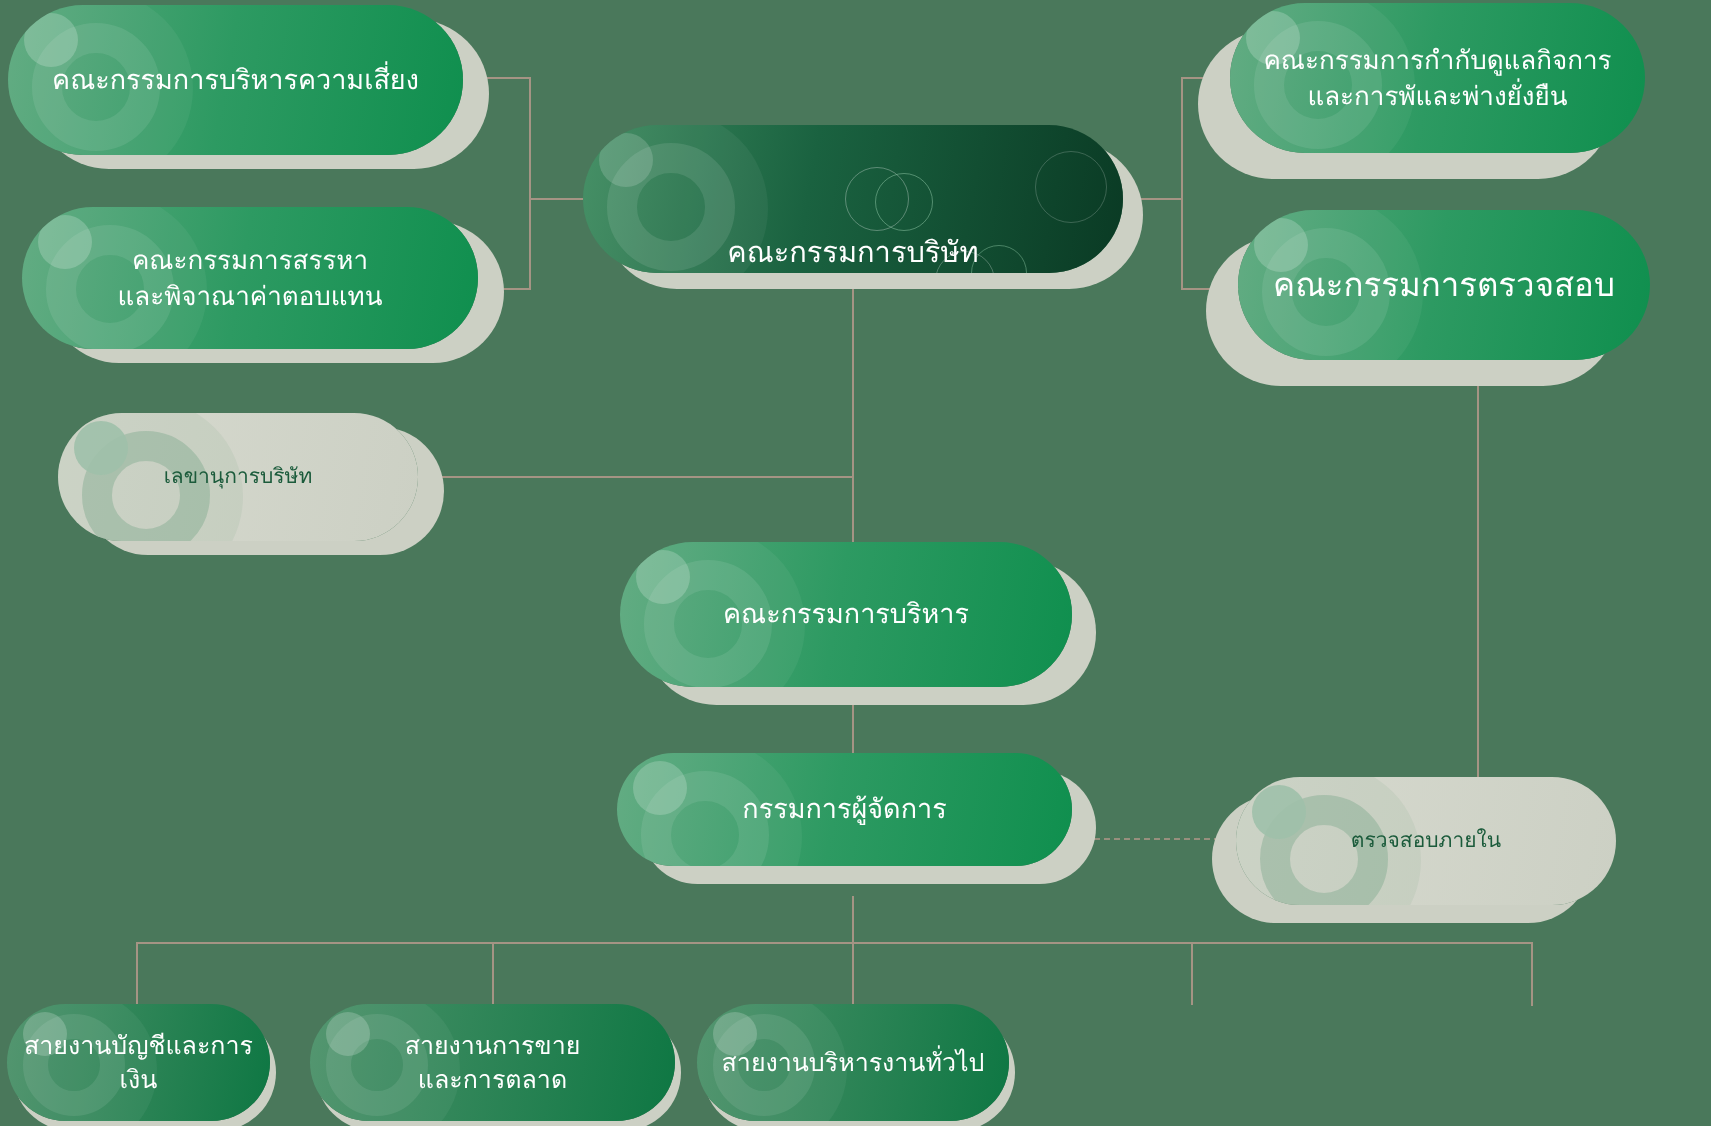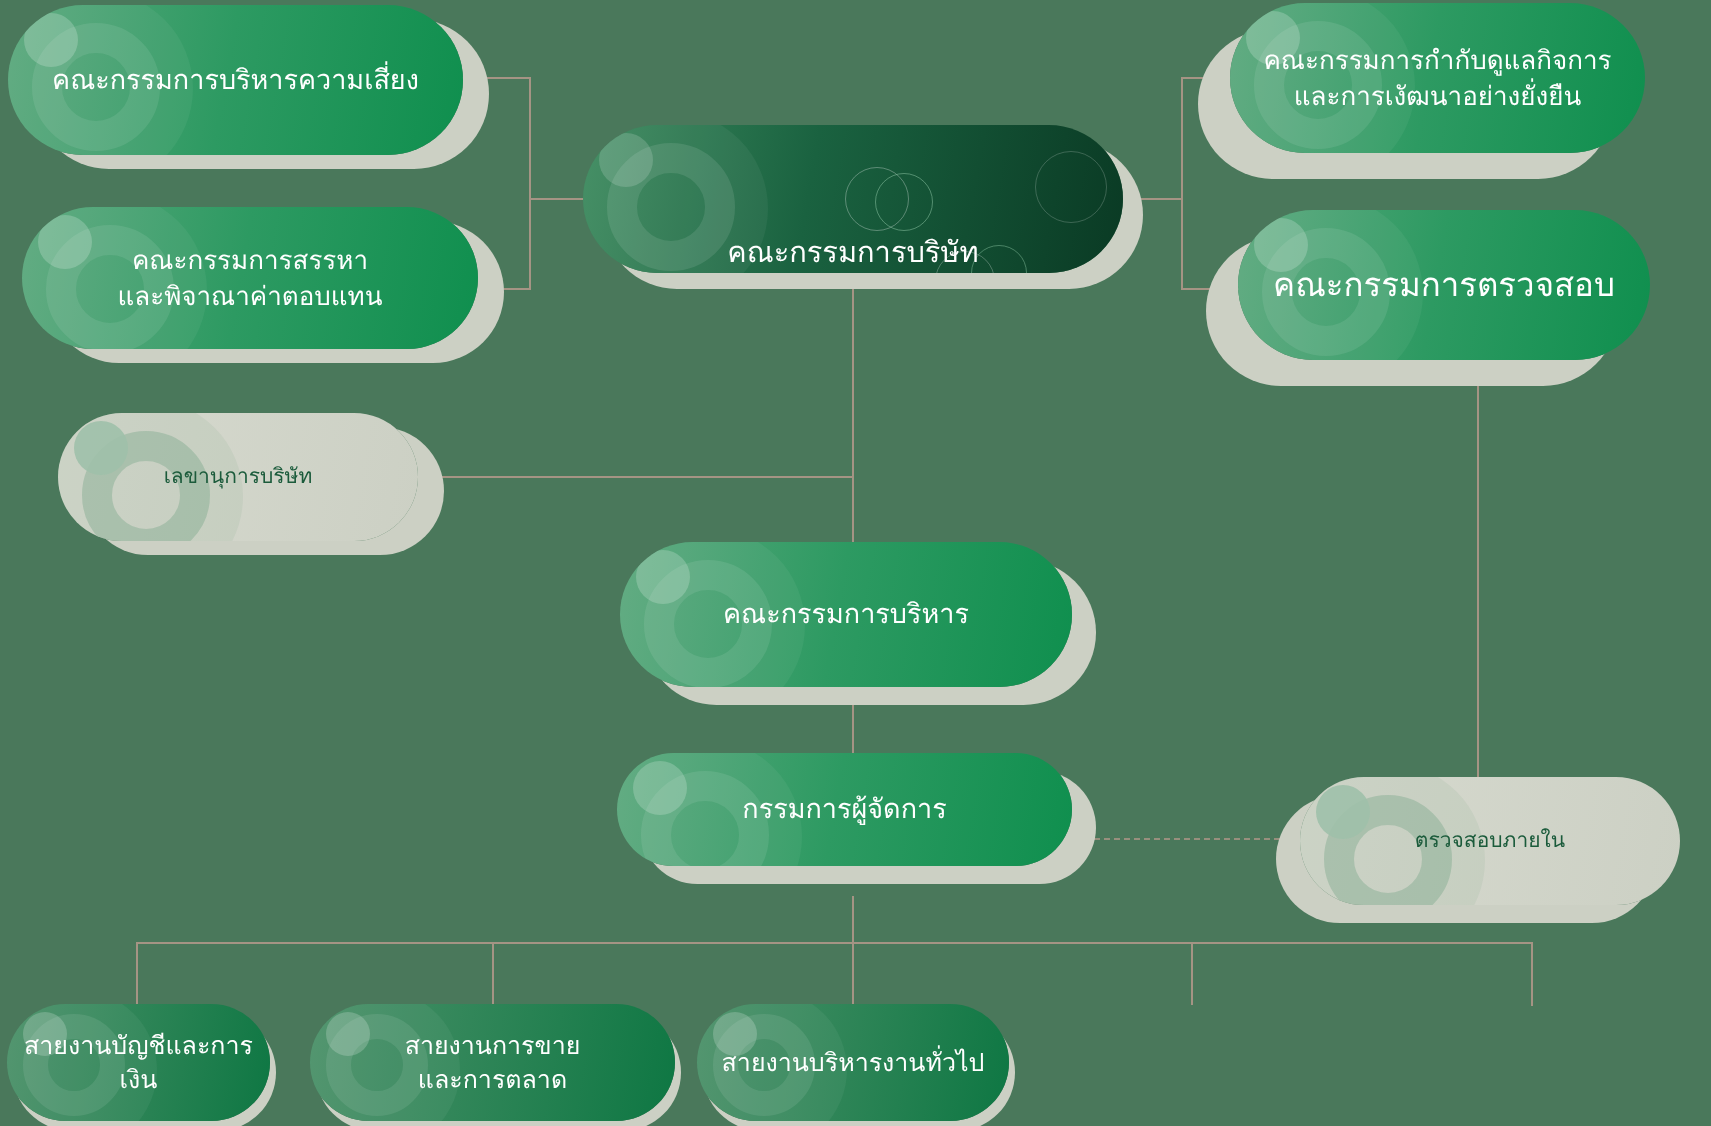--- a/index.html
+++ b/index.html
@@ -108,21 +108,21 @@
     <span class="deco c2"></span>
     <span class="deco c3"></span>
     <span class="deco c4"></span>
     <span class="deco c5"></span>
     <span class="label">คณะกรรมการบริษัท</span>
   </div>
 
   <div class="pill green sh-bl" style="left:1230px;top:3px;width:415px;height:150px;font-size:26px;">
     <span class="motif"><i class="m-halo"></i><i class="m-ring"></i><i class="m-dot"></i></span>
     <span class="label">คณะกรรมการกำกับดูแลกิจการ
-และการเงัฒนาอย่างยั่งยืน</span>
+และการพัและพ่างยั่งยืน</span>
   </div>
 
   <div class="pill green sh-bl" style="left:1238px;top:210px;width:412px;height:150px;font-size:33px;">
     <span class="motif"><i class="m-halo"></i><i class="m-ring"></i><i class="m-dot"></i></span>
     <span class="label">คณะกรรมการตรวจสอบ</span>
   </div>
 
   <div class="pill gray sh-br" style="left:58px;top:413px;width:360px;height:128px;">
     <span class="motif"><i class="m-halo"></i><i class="m-ring"></i><i class="m-dot"></i></span>
     <span class="label">เลขานุการบริษัท</span>
@@ -131,21 +131,21 @@
   <div class="pill green sh-br3" style="left:620px;top:542px;width:452px;height:145px;">
     <span class="motif"><i class="m-halo"></i><i class="m-ring"></i><i class="m-dot"></i></span>
     <span class="label">คณะกรรมการบริหาร</span>
   </div>
 
   <div class="pill green sh-br3" style="left:617px;top:753px;width:455px;height:113px;text-align:center;">
     <span class="motif"><i class="m-halo"></i><i class="m-ring"></i><i class="m-dot"></i></span>
     <span class="label">กรรมการผู้จัดการ</span>
   </div>
 
-  <div class="pill gray sh-bl2" style="left:1300px;top:777px;width:380px;height:128px;text-align:right;">
+  <div class="pill gray sh-bl2" style="left:1236px;top:777px;width:380px;height:128px;text-align:right;">
     <span class="motif"><i class="m-halo"></i><i class="m-ring"></i><i class="m-dot"></i></span>
     <span class="label">ตรวจสอบภายใน</span>
   </div>
 
   <div class="pill bottom sh-sm" style="left:7px;top:1004px;width:263px;height:117px;">
     <span class="motif"><i class="m-halo"></i><i class="m-ring"></i><i class="m-dot"></i></span>
     <span class="label" style="padding:0 16px;">สายงานบัญชีและการเงิน</span>
   </div>
 
   <div class="pill bottom sh-sm" style="left:310px;top:1004px;width:365px;height:117px;">

